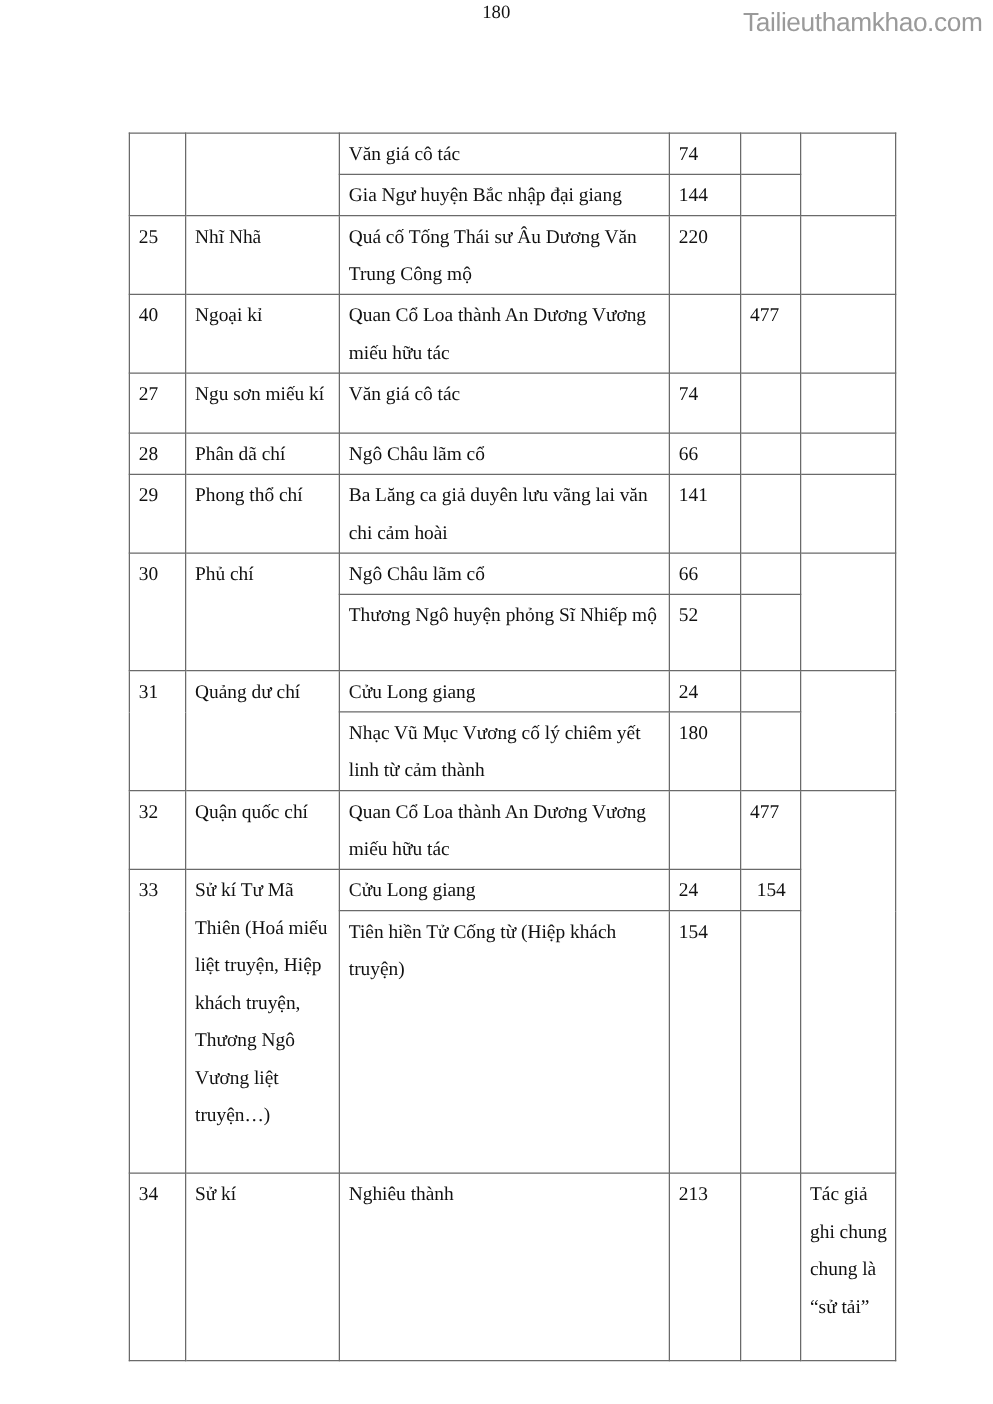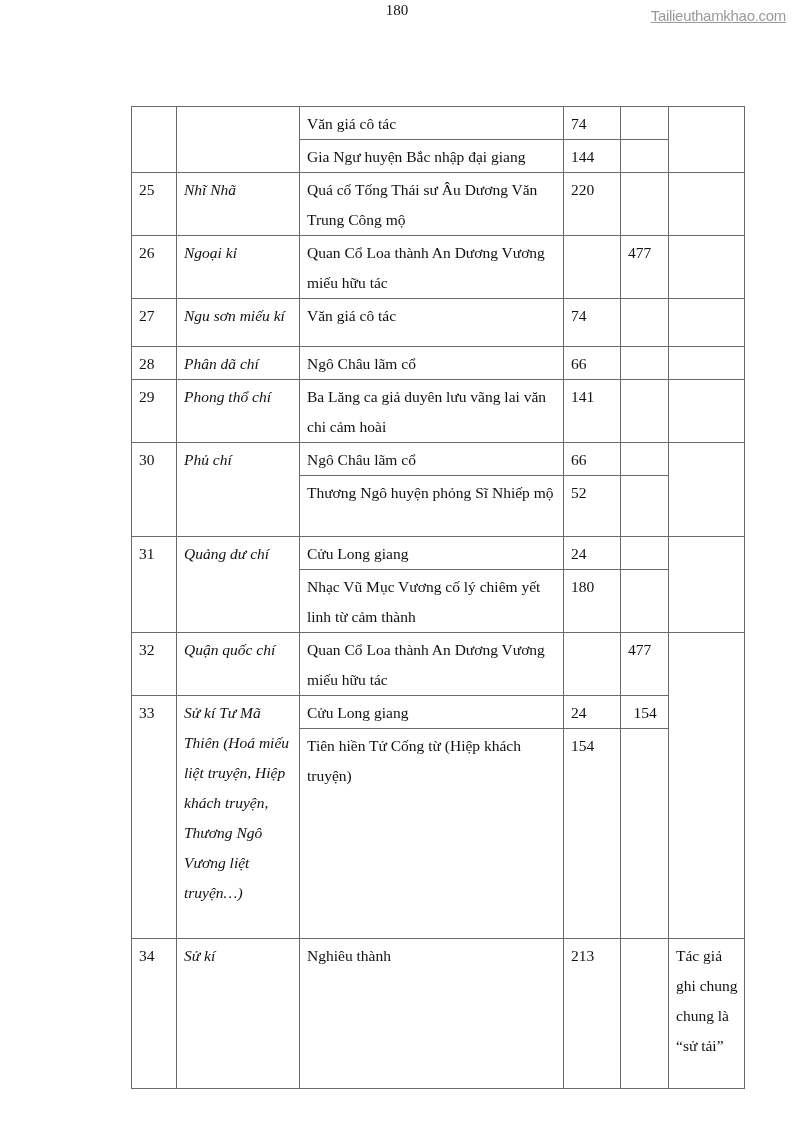--- a/index.html
+++ b/index.html
@@ -1,26 +1,26 @@
 <!DOCTYPE html>
 <html><head>
 <meta charset="utf-8">
 <style>
   html, body { margin: 0; padding: 0; background: #ffffff; }
   body { width: 794px; height: 1123px; position: relative; overflow: hidden;
          font-family: "Liberation Serif", "DejaVu Serif", serif; color: #111; }
   .page-number { position: absolute; top: 2px; left: 0; width: 794px; text-align: center;
                  font-size: 15px; }
   .watermark { position: absolute; top: 7px; right: 8px; font-family: "Liberation Sans", sans-serif;
-               font-size: 15px; color: #9a9a9a; letter-spacing: -0.3px; text-decoration: underline; }
-  table.doc-table { position: absolute; left: 131px; top: 106px; border-collapse: collapse;
+               font-size: 21px; color: #9a9a9a; letter-spacing: -0.3px; }
+  table.doc-table { position: absolute; left: 103px; top: 106px; border-collapse: collapse;
                     table-layout: fixed; width: 613px; font-size: 15.5px; }
   table.doc-table td { border: 1px solid #6a6a6a; vertical-align: top; padding: 2px 6px 0 7px;
                        line-height: 30px; }
-  td.c-src { width: 110px; font-style: italic; }
+  td.c-src { width: 110px; }
   td.c-v2 { width: 34px; }
   td.c-v2.center { text-align: center; }
   td.split-left { border-left: 2px solid #9a9a9a; }
 </style>
 </head>
 <body>
 
 <div class="page-number">180</div>
 <div class="watermark">Tailieuthamkhao.com</div>
 
@@ -52,21 +52,21 @@
     <tr style="height:61px">
       <td>25</td>
       <td class="c-src">Nhĩ Nhã</td>
       <td>Quá cố Tống Thái sư Âu Dương Văn Trung Công mộ</td>
       <td>220</td>
       <td class="split-left"></td>
       <td></td>
     </tr>
 
     <tr style="height:61px">
-      <td>26</td>
+      <td>40</td>
       <td class="c-src">Ngoại kỉ</td>
       <td>Quan Cổ Loa thành An Dương Vương miếu hữu tác</td>
       <td></td>
       <td class="split-left">477</td>
       <td></td>
     </tr>
 
     <tr style="height:48px">
       <td>27</td>
       <td class="c-src">Ngu sơn miếu kí</td>

